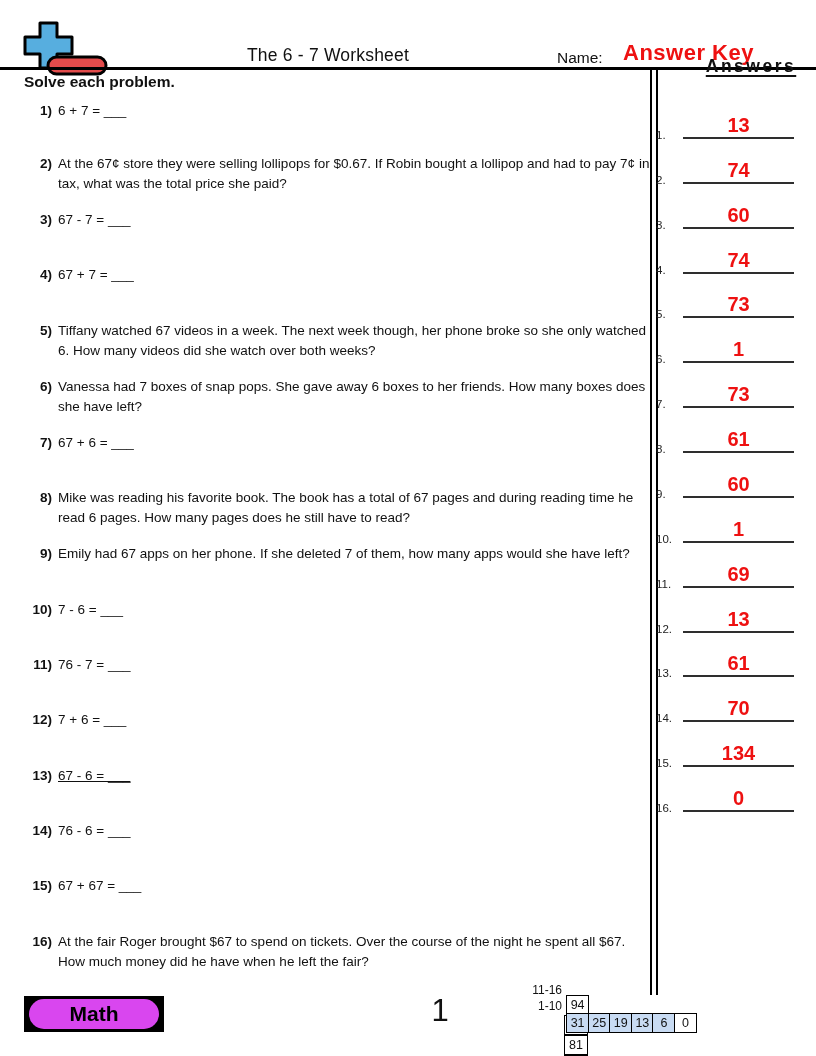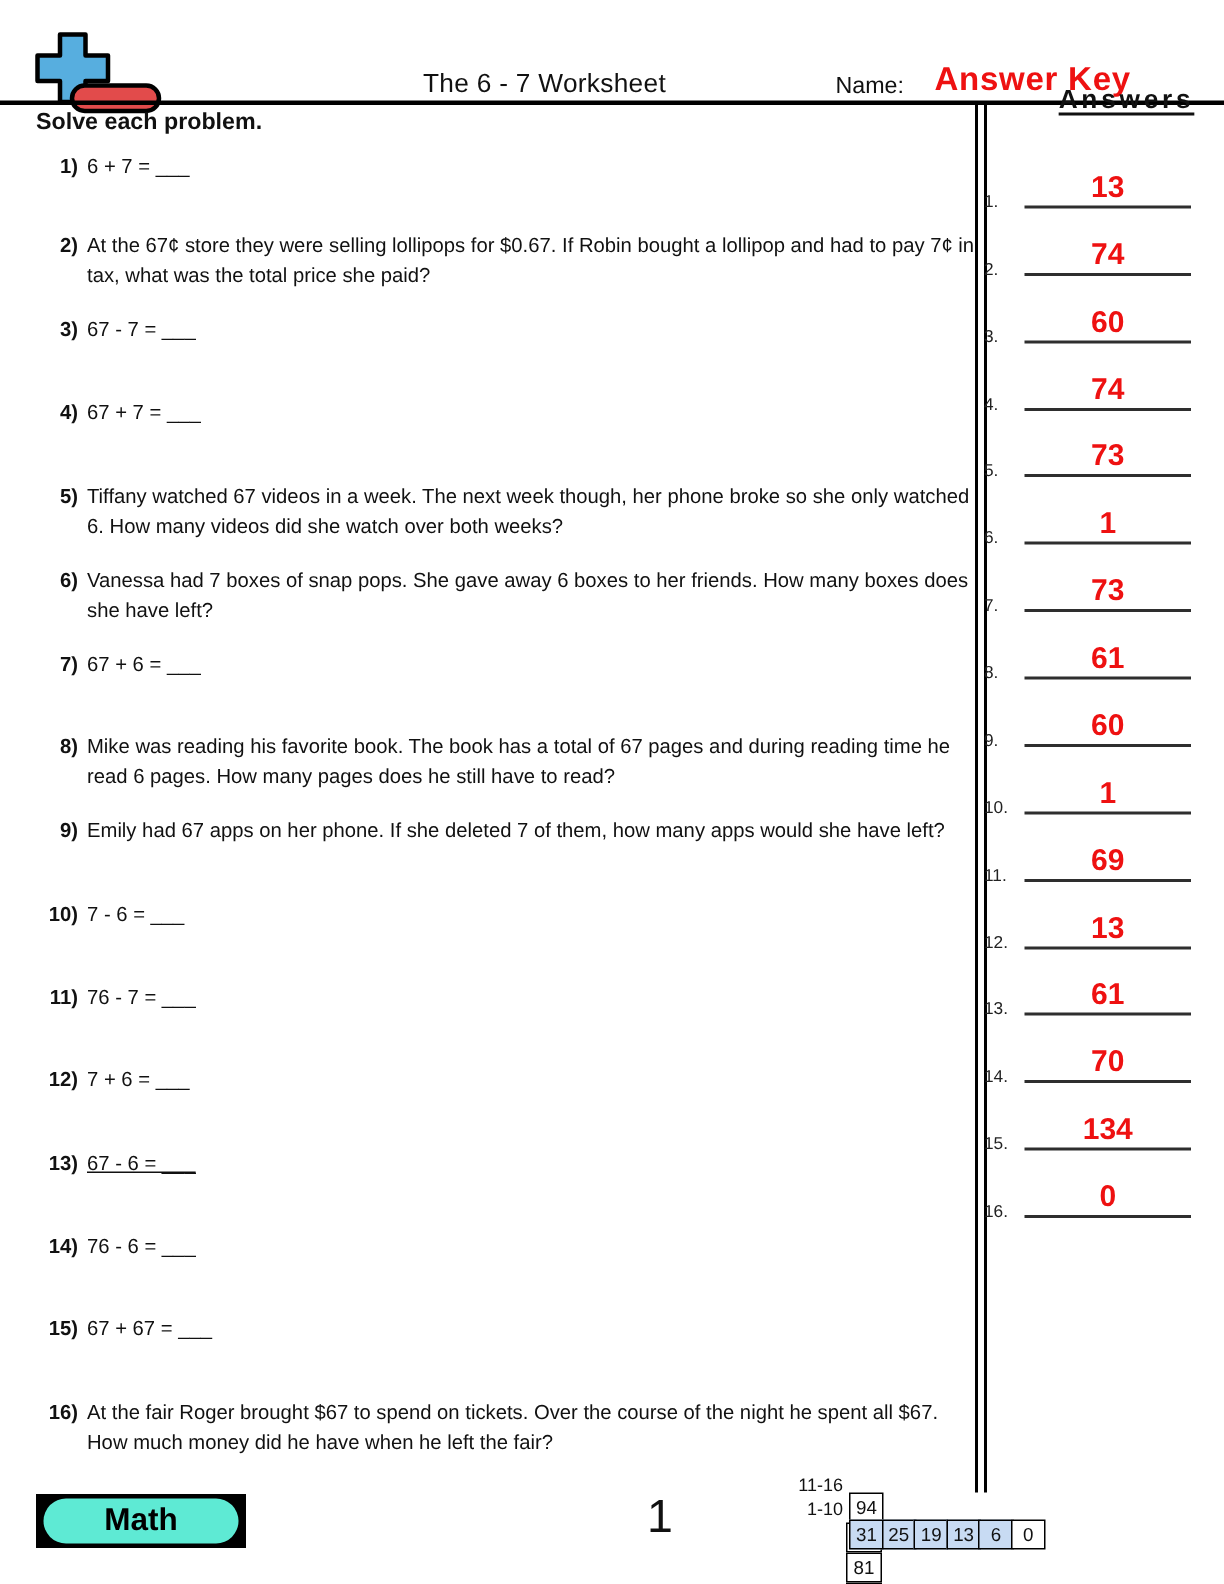--- a/index.html
+++ b/index.html
@@ -4,21 +4,21 @@
 <style>
   html,body { margin:0; padding:0; background:#888; }
   .page {
     position:relative; width:816px; height:1056px; margin:0 auto;
     background:#fff; font-family:"Liberation Sans", sans-serif; color:#111;
     overflow:hidden;
   }
   
   .logo { position:absolute; left:20px; top:20px; }
   .header-rule { position:absolute; left:0; top:67px; width:816px; height:3px; background:#000; }
-  .title { position:absolute; left:0; top:45px; width:656px; text-align:center; font-size:17.5px; letter-spacing:0.2px;padding-left:35px; }
+  .title { position:absolute; left:0; top:45px; width:656px; text-align:center; font-size:17.5px; letter-spacing:0.2px; }
   .name-label { position:absolute; left:557px; top:49px; font-size:15.5px; }
   .answer-key { position:absolute; left:623px; top:40px; font-size:22px; font-weight:bold; color:var(--answer-red,#EE1111); letter-spacing:0.5px; }
   .instructions { position:absolute; left:24px; top:73px; font-size:15.5px; font-weight:bold; }
   
   .sep { position:absolute; top:69px; width:2px; height:926px; background:#000; }
   .sep1 { left:650px; } .sep2 { left:655.5px; }
   
   .answers-heading {
     position:absolute; left:657px; top:56px; width:188px; text-align:center;
     font-weight:bold; font-size:17.5px; letter-spacing:2.5px;
@@ -28,21 +28,21 @@
   .anum { position:absolute; left:2px; bottom:-2px; font-size:11.5px; color:#222; }
   .aline { position:absolute; left:29px; bottom:0; width:111px; height:2px; background:#2e2e2e; }
   .aval { position:absolute; left:29px; bottom:4px; width:111px; text-align:center;
           font-size:20px; font-weight:bold; color:var(--answer-red,#EE1111); line-height:1; }
   
   .problem { position:absolute; left:24px; width:628px; font-size:13.5px; line-height:19.5px; }
   .pnum { position:absolute; left:0; top:0; width:28px; text-align:right; font-weight:bold; }
   .ptext { display:block; margin-left:34px; }
   
   .subject-bar { position:absolute; left:24px; top:996px; width:140px; height:36px; background:#000; }
-  .subject-pill { position:absolute; left:5px; top:3px; right:5px; bottom:3px; background:#5eead4;
+  .subject-pill { position:absolute; left:5px; top:3px; right:5px; bottom:3px; background:#d946ef;
                   border-radius:15px; display:flex; align-items:center; justify-content:center;
                   font-size:21px; font-weight:bold; color:#000; }
   .website { position:absolute; left:170px; top:1009px; font-size:15.5px; }
   .page-num { position:absolute; left:420px; top:993px; width:40px; text-align:center; font-size:31px; }
   .grid-label { position:absolute; left:478px; width:84px; text-align:right; font-size:12px; }
   .grid-label.r1 { top:999px; } .grid-label.r2 { top:983px; }
   .grid-row { position:absolute; left:566px; display:flex; }
   .grid-row.r1 { top:995px;flex-direction:column; } .grid-row.r2 { top:1013.4px; }
   .cell { box-sizing:border-box; width:23.2px; height:20px; border:1.6px solid #000;
           margin-left:-1.6px; display:flex; align-items:center; justify-content:center;

